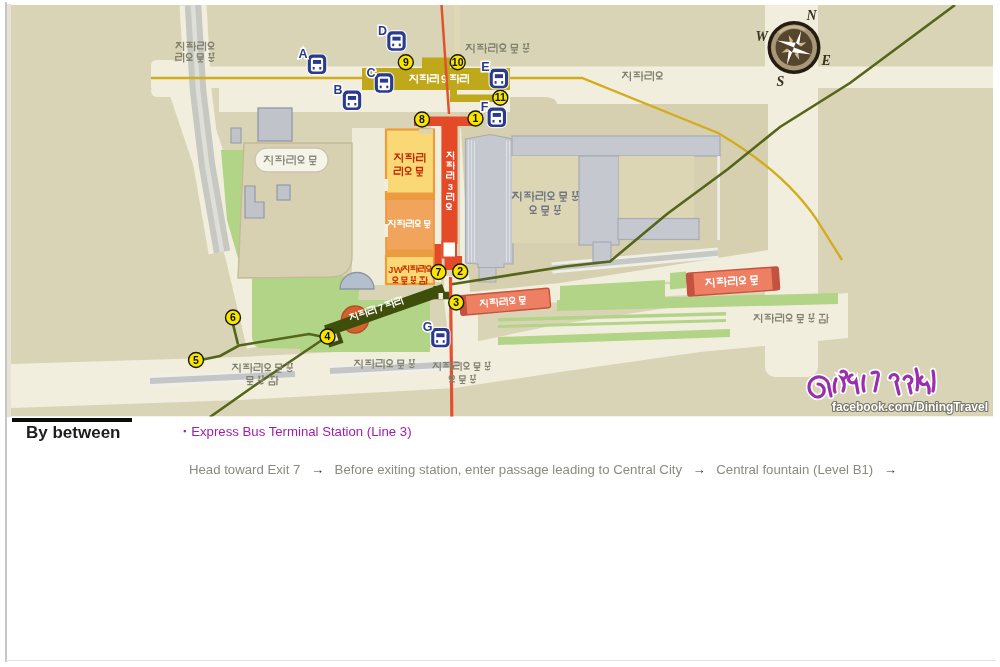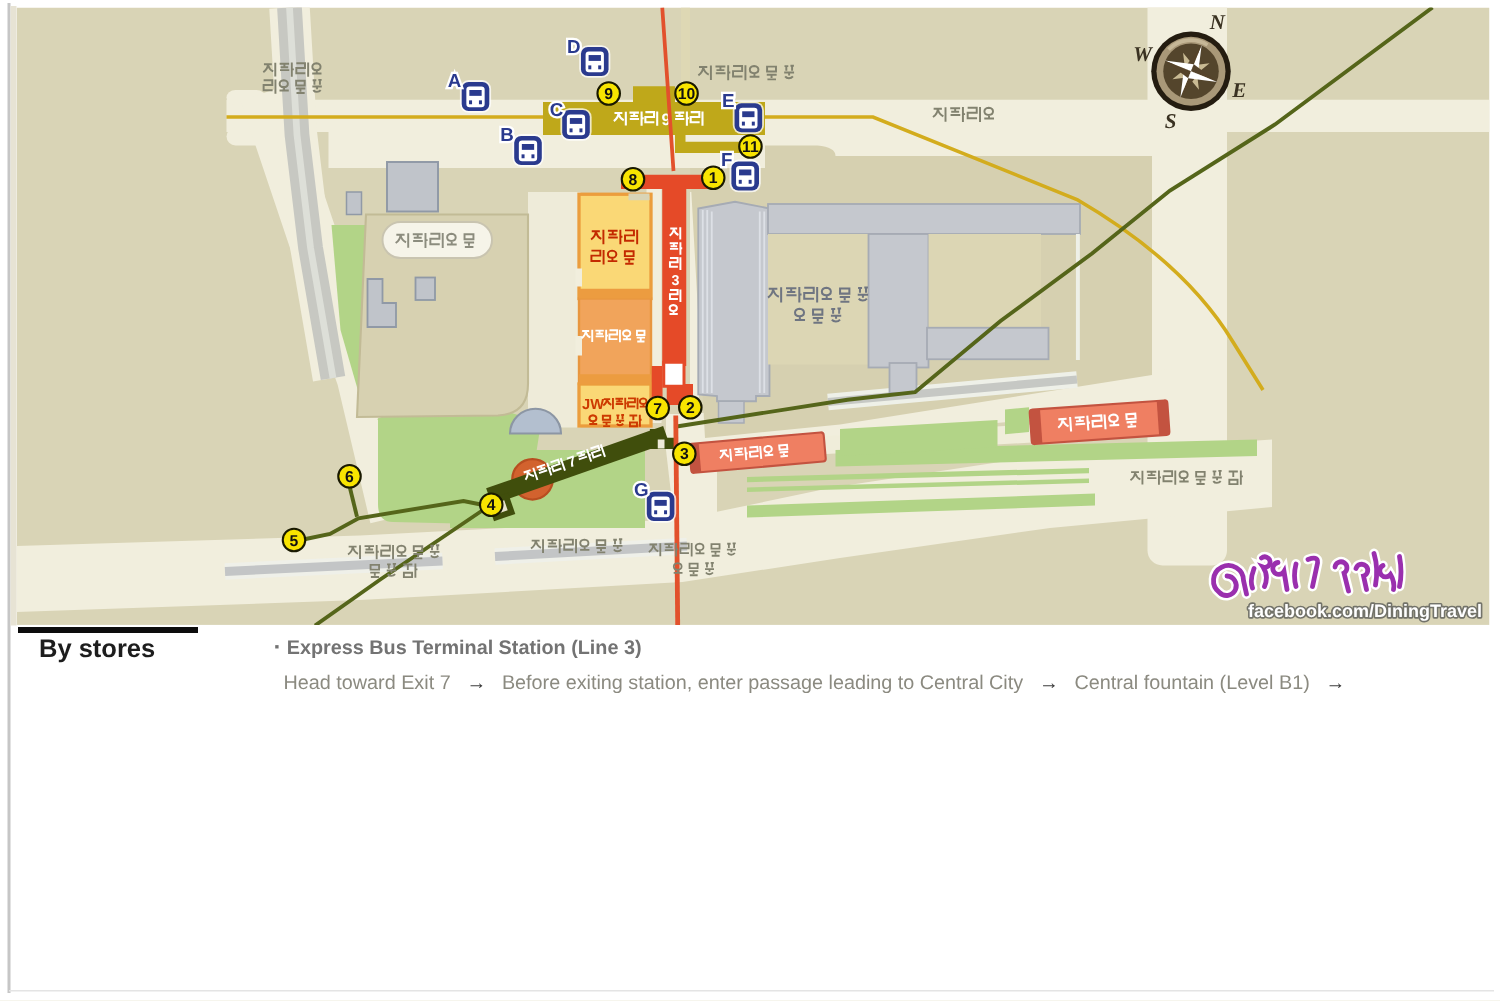--- a/index.html
+++ b/index.html
@@ -1,23 +1,23 @@
 <!DOCTYPE html>
 <html><head><meta charset="utf-8"><style>
 html,body{margin:0;padding:0;background:#ffffff;width:1000px;height:667px;overflow:hidden;
 font-family:"Liberation Sans", sans-serif;}
 #page{position:relative;width:1000px;height:667px;}
 #mapwrap{position:absolute;left:0;top:0;}
 .leftline{position:absolute;left:5px;top:2px;width:2px;height:660px;background:#c6c6c6;} .leftline2{position:absolute;left:7px;top:4px;width:4px;height:413px;background:#e7e3d4;}
 .botline{position:absolute;left:6px;top:660px;width:990px;height:1px;background:#e4e4e4;}
 .hbar{position:absolute;left:12px;top:418px;width:120px;height:3.5px;background:#0c0c0c;}
 .bysub{position:absolute;left:26px;top:423px;font-size:17px;font-weight:bold;color:#1d1d1d;letter-spacing:0px;}
-.h{position:absolute;left:183px;font-size:13.2px;font-weight:bold;color:#737373;white-space:nowrap;}
+.h{position:absolute;left:183px;font-size:13.2px;font-weight:normal;color:#a21caf;white-space:nowrap;}
 .h .sq{font-size:9px;vertical-align:2px;margin-right:5px;}
-.b{position:absolute;left:189px;font-size:13.2px;color:#8b8a80;white-space:nowrap;}
+.b{position:absolute;left:189px;font-size:13.2px;color:#8b8a80;white-space:nowrap;margin-top:15px;}
 .b b{color:#3d3d3d;font-weight:normal;padding:0 10.5px;}
 </style></head>
 <body>
 <div id="page">
 
 <div id="mapwrap"><svg width="1000" height="667" viewBox="0 0 1000 667" xmlns="http://www.w3.org/2000/svg" font-family="Liberation Sans, sans-serif">
 
 <clipPath id="mapclip">
           <rect x="11" y="5" width="982" height="411.6"></rect>
         </clipPath>
@@ -444,21 +444,21 @@
 </svg></div>
 
 <div class="leftline"></div>
 
 <div class="leftline2"></div>
 
 <div class="botline"></div>
 
 <div class="hbar"></div>
 
-<div class="bysub">By stores</div>
+<div class="bysub">By between</div>
 
 <div class="h" style="top:424px"><span class="sq">▪</span>Express Bus Terminal Station (Line 3)</div>
 
 <div class="b" style="top:446.5px">Head toward Exit 7<b>→</b>Before exiting station, enter passage leading to Central City<b>→</b>Central fountain (Level B1)<b>→</b></div>
 
 
 
 
 
 

